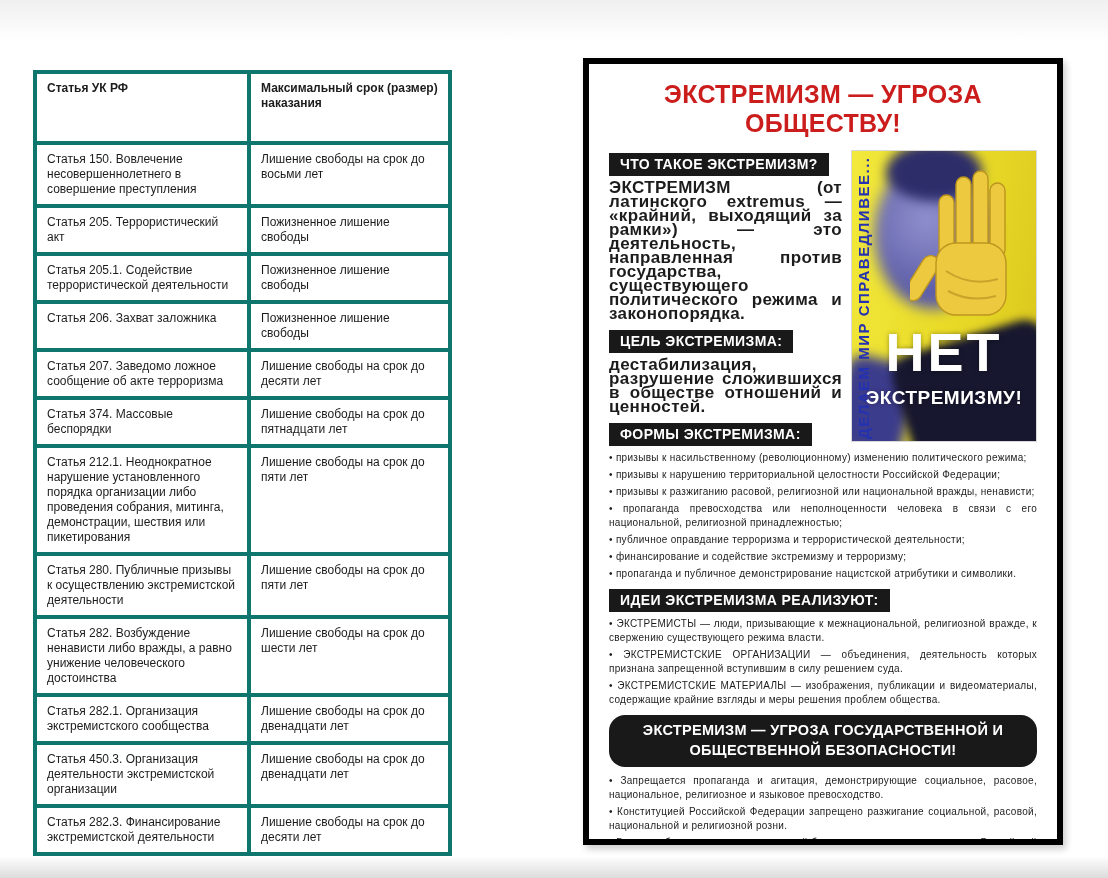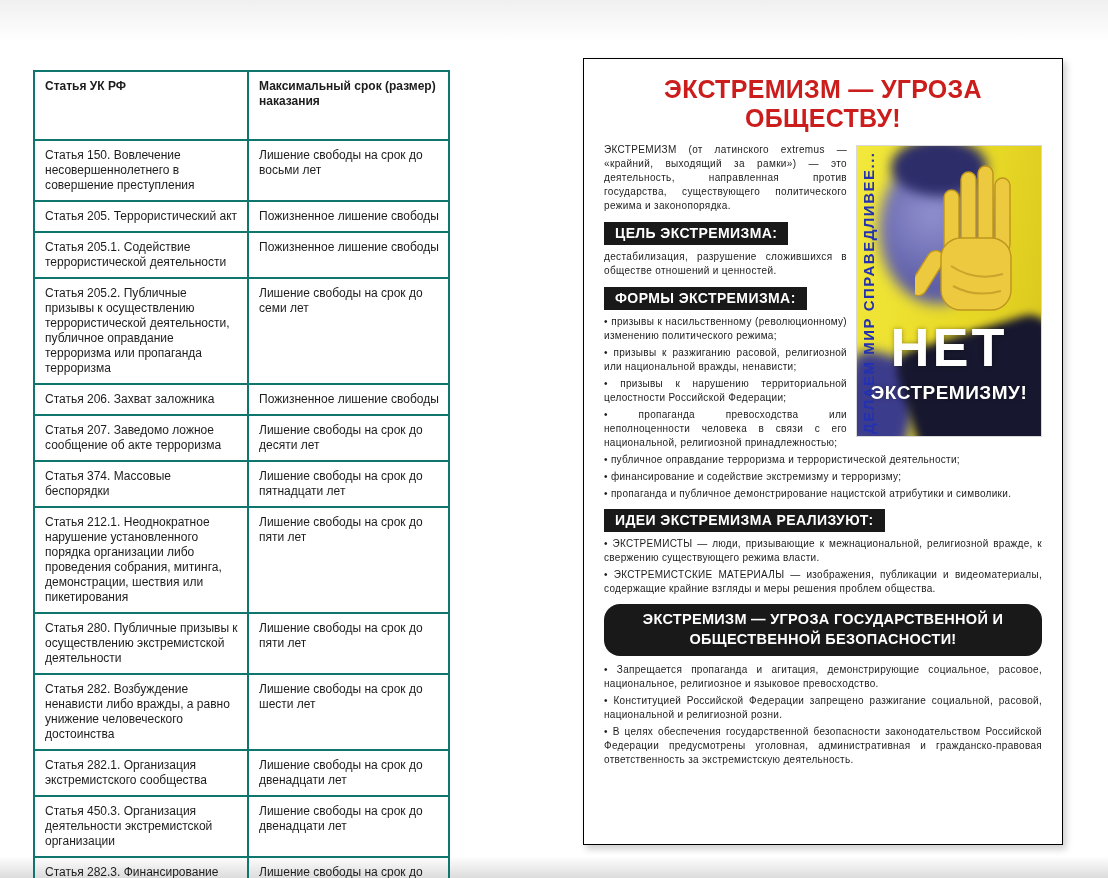--- a/index.html
+++ b/index.html
@@ -6,40 +6,40 @@
   html,body { width:1108px; height:878px; background:#ffffff; overflow:hidden;
     font-family:"Liberation Sans", sans-serif; color:#1c1c1c; position:relative; }
   .top-band { position:absolute; left:0; top:0; width:100%; height:42px;
     background:linear-gradient(#f0f0f0, #ffffff); }
   .bottom-band { position:absolute; left:0; bottom:0; width:100%; height:22px;
     background:linear-gradient(#ffffff,#dcdcdc); }
 
   
   .law-table { position:absolute; left:33px; top:70px; width:415px;
     border-collapse:collapse; table-layout:fixed; }
-  .law-table td { border:2px solid #0f766e; vertical-align:top;
+  .law-table td { border:4px solid #0f766e; vertical-align:top;
     padding:7px 9px 7px 10px; font-size:12px; line-height:15px; }
   .law-table { border:2px solid #222; }
   .law-table col.c1 { width:214px; }
   .law-table col.c2 { width:201px; }
   .law-table thead td { font-weight:bold; padding-bottom:30px; }
 
   
   .page { position:absolute; left:583px; top:58px; width:480px; height:787px;
-    background:#ffffff; border:1px solid #000000;
+    background:#ffffff; border:6px solid #000000;
     box-shadow:3px 4px 7px rgba(0,0,0,0.20); padding:12px 20px 10px 20px; overflow:hidden; }
   .poster-title { text-align:center; font-weight:bold; font-size:25px;
     letter-spacing:0.3px; margin:4px 0 10px 0; }
   .banner { display:inline-block; background:#191919; color:#ffffff; font-weight:bold;
     font-size:14px; padding:3px 11px 4px 11px; margin:5px 0 5px 0; letter-spacing:0.4px; }
   .banner-wide { display:block; text-align:center; background:#191919; color:#fff;
     font-weight:bold; font-size:14.5px; padding:5px 10px 6px 10px; line-height:1.4;
     margin:8px 0 7px 0; letter-spacing:0.3px;border-radius:16px; }
-  .ptext { font-size:10px; line-height:14px; text-align:justify;
-    letter-spacing:0.35px; margin-bottom:4px; }
+  .ptext { font-size:17px; line-height:14px; text-align:justify;
+    letter-spacing:0.35px; margin-bottom:4px;font-weight:bold; }
   .bullet::before { content:"• "; }
   .bullet { font-size:10px; line-height:14px; text-align:justify;
     letter-spacing:0.3px; margin-bottom:3px; }
 
   
   .stop-image { float:right; width:186px; height:292px; margin:2px 0 6px 9px;
     position:relative; overflow:hidden; border:1px solid #d8d8d8;
     background:linear-gradient(100deg,#f2e93c 0%, #e9da27 55%, #d9c51c 100%); }
   .head-blur { position:absolute; left:22px; top:8px; width:118px; height:150px;
     background:radial-gradient(circle at 45% 40%, #9191cf, #5b5ba6 70%);
@@ -89,24 +89,20 @@
       <tr>
         <td>Статья 205.  Террористический акт</td>
         <td>Пожизненное лишение свободы</td>
       </tr>
 
       <tr>
         <td>Статья 205.1.  Содействие террористической деятельности</td>
         <td>Пожизненное лишение свободы</td>
       </tr>
 
-      <tr>
-        <td>Статья 205.2.  Публичные призывы к осуществлению террористической деятельности, публичное оправдание терроризма или пропаганда терроризма</td>
-        <td>Лишение свободы на срок до семи лет</td>
-      </tr>
 
       <tr>
         <td>Статья 206.  Захват заложника</td>
         <td>Пожизненное лишение свободы</td>
       </tr>
 
       <tr>
         <td>Статья 207.  Заведомо ложное сообщение об акте терроризма</td>
         <td>Лишение свободы на срок до десяти лет</td>
       </tr>
@@ -168,51 +164,53 @@
           <rect x="26" y="76" width="70" height="72" rx="20"></rect>
         </g>
         <path d="M36 104 q24 16 52 8" fill="none" stroke="#c9a42c" stroke-width="2"></path>
         <path d="M38 124 q22 12 48 5" fill="none" stroke="#c9a42c" stroke-width="2"></path>
       </svg>
       <div class="vtext">ДЕЛАЕМ МИР СПРАВЕДЛИВЕЕ...</div>
       <div class="slogan-net">НЕТ</div>
       <div class="slogan-ext">ЭКСТРЕМИЗМУ!</div>
     </div>
 
+    <div class="banner">ЧТО ТАКОЕ ЭКСТРЕМИЗМ?</div>
     <div class="ptext">ЭКСТРЕМИЗМ (от латинского extremus — «крайний, выходящий за рамки») — это деятельность, направленная против государства, существующего политического режима и законопорядка.</div>
 
     <div class="banner">ЦЕЛЬ ЭКСТРЕМИЗМА:</div>
     <div class="ptext">дестабилизация, разрушение сложившихся в обществе отношений и ценностей.</div>
 
     <div class="banner">ФОРМЫ ЭКСТРЕМИЗМА:</div>
     <div>
 
         <div class="bullet">призывы к насильственному (революционному) изменению политического режима;</div>
 
+        <div class="bullet">призывы к нарушению территориальной целостности Российской Федерации;</div>
+
         <div class="bullet">призывы к разжиганию расовой, религиозной или национальной вражды, ненависти;</div>
-
-        <div class="bullet">призывы к нарушению территориальной целостности Российской Федерации;</div>
 
         <div class="bullet">пропаганда превосходства или неполноценности человека в связи с его национальной, религиозной принадлежностью;</div>
 
         <div class="bullet">публичное оправдание терроризма и террористической деятельности;</div>
 
         <div class="bullet">финансирование и содействие экстремизму и терроризму;</div>
 
         <div class="bullet">пропаганда и публичное демонстрирование нацистской атрибутики и символики.</div>
       </div>
   </div>
 
   <div style="clear:both;"></div>
 
   <div class="banner">ИДЕИ ЭКСТРЕМИЗМА РЕАЛИЗУЮТ:</div>
   <div>
 
       <div class="bullet">ЭКСТРЕМИСТЫ — люди, призывающие к межнациональной, религиозной вражде, к свержению существующего режима власти.</div>
 
+      <div class="bullet">ЭКСТРЕМИСТСКИЕ ОРГАНИЗАЦИИ — объединения, деятельность которых признана запрещенной вступившим в силу решением суда.</div>
 
       <div class="bullet">ЭКСТРЕМИСТСКИЕ МАТЕРИАЛЫ — изображения, публикации и видеоматериалы, содержащие крайние взгляды и меры решения проблем общества.</div>
     </div>
 
   <div class="banner-wide">ЭКСТРЕМИЗМ — УГРОЗА ГОСУДАРСТВЕННОЙ И ОБЩЕСТВЕННОЙ БЕЗОПАСНОСТИ!</div>
   <div>
 
       <div class="bullet">Запрещается пропаганда и агитация, демонстрирующие социальное, расовое, национальное, религиозное и языковое превосходство.</div>
 
       <div class="bullet">Конституцией Российской Федерации запрещено разжигание социальной, расовой, национальной и религиозной розни.</div>

